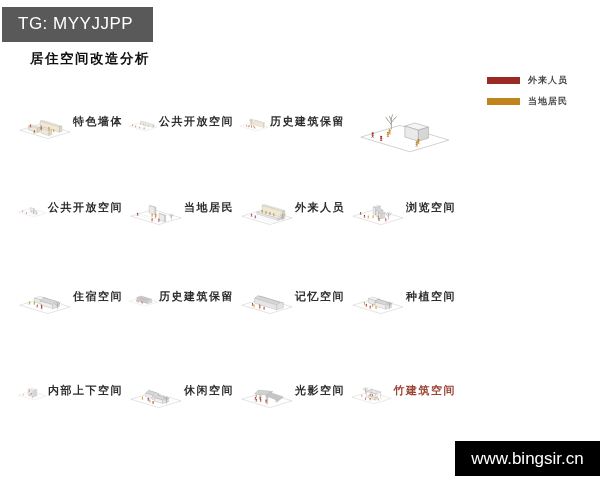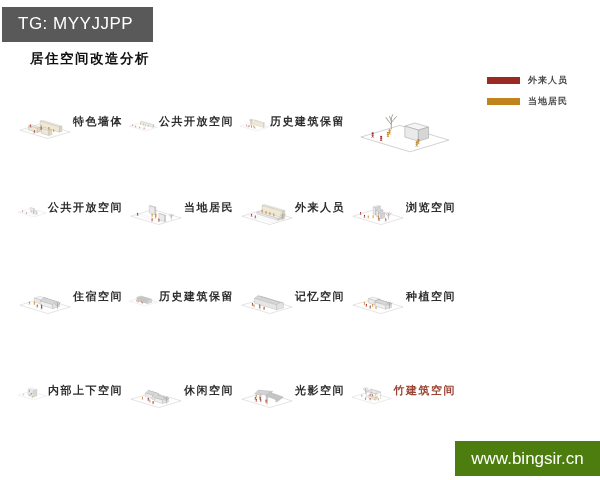--- a/index.html
+++ b/index.html
@@ -14,21 +14,21 @@
   .leg-swatch { width:33px; height:7px; margin-right:8px; flex:0 0 auto; }
   .leg-label { font-size:9px; font-weight:700; color:#4a4a4a; letter-spacing:1px; }
   .grid { position:absolute; left:16px; top:78px; width:452px; display:grid;
           grid-template-columns:repeat(4,107px); grid-template-rows:86px 86px 92px 96px;
           column-gap:4px; }
   .cell { display:flex; flex-direction:row; align-items:center; justify-content:flex-end; }
   .sk { display:block; }
   .cell-label { font-size:11px; font-weight:700; color:#2d2d2d; letter-spacing:1.5px;
                 margin-top:1px; white-space:nowrap; }
   .watermark { position:absolute; left:455px; top:441px; width:145px; height:35px;
-               background:#4d7c0f; color:#fff; font-size:17px; display:flex;
+               background:#000000; color:#fff; font-size:17px; display:flex;
                align-items:center; justify-content:center; }
 </style>
 </head>
 <body>
 
 <div class="page">
   <div class="badge">TG: MYYJJPP</div>
   <h1 class="title">居住空间改造分析</h1>
   <div class="legend" id="legend">
       <div class="leg-row">

